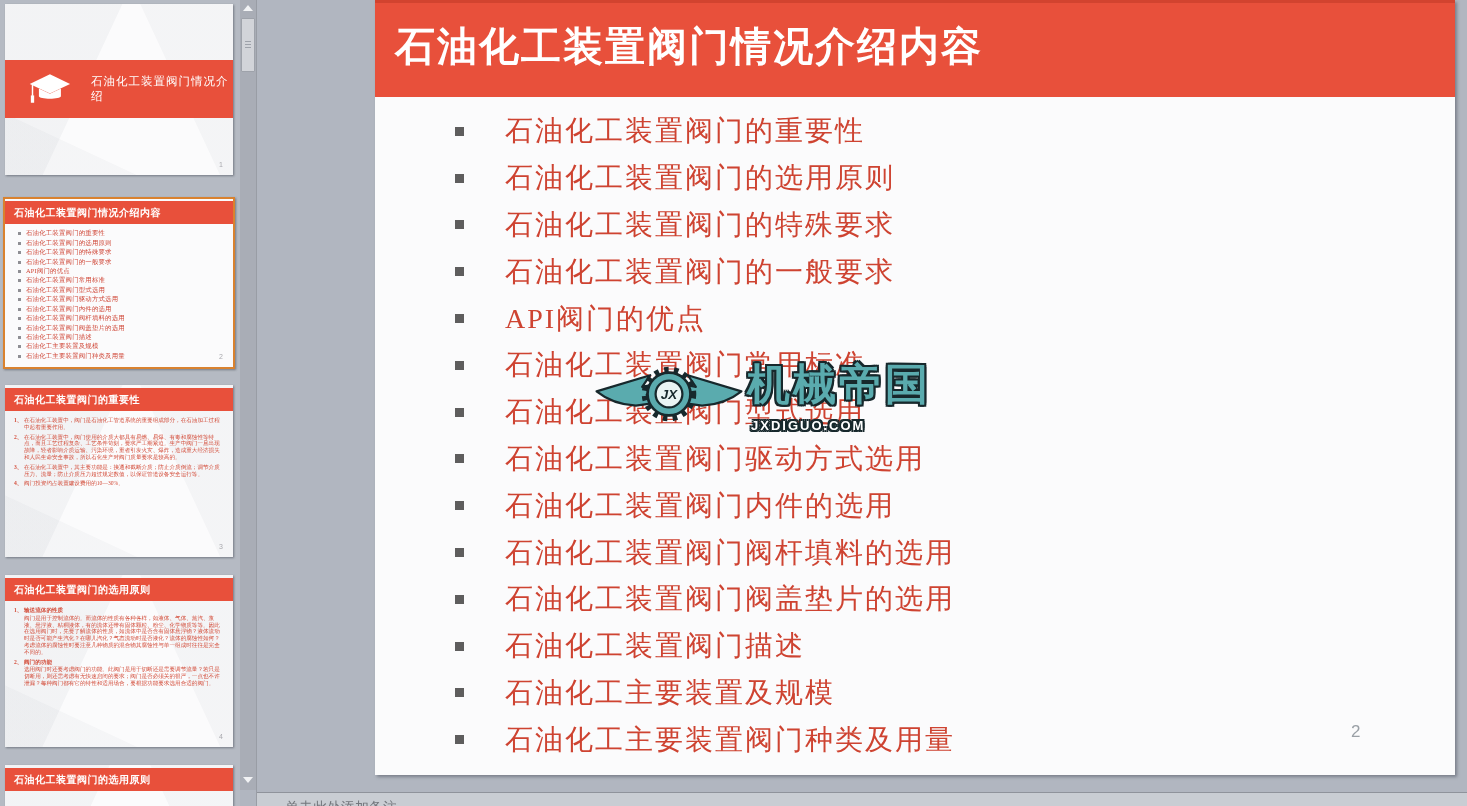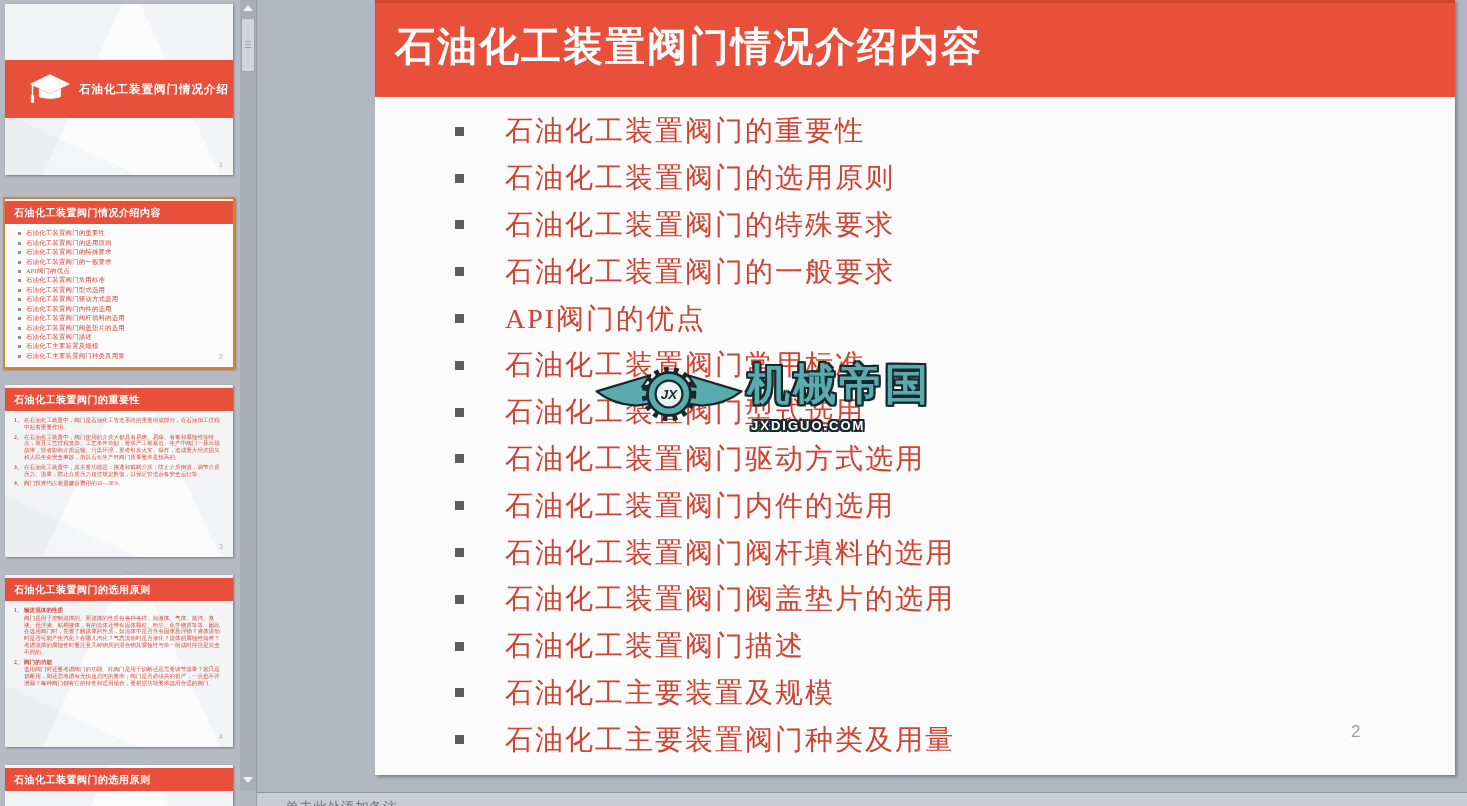--- a/index.html
+++ b/index.html
@@ -11,21 +11,21 @@
   .thumb { position:absolute; left:5px; width:228px; background:#fbfbfc; box-shadow:1px 1px 2px rgba(40,45,55,.45); overflow:hidden; }
   .poly {
     background-image:
       linear-gradient(115deg, rgba(130,140,152,.07) 0 38%, rgba(0,0,0,0) 38.3%),
       linear-gradient(245deg, rgba(130,140,152,.06) 0 30%, rgba(0,0,0,0) 30.3%),
       linear-gradient(25deg,  rgba(130,140,152,.05) 0 22%, rgba(0,0,0,0) 22.3%);
   }
   .t1 { top:4px; height:171px; }
   .t1 .banner { position:absolute; left:0; right:0; top:56px; height:58px; background:#e8503b; display:flex; align-items:center; }
   .t1 .banner svg { margin-left:22px; flex:none; }
-  .t1 .banner-text { color:#fff; font-weight:bold; font-size:11.5px; letter-spacing:1px; margin-left:8px; }
+  .t1 .banner-text { color:#fff; font-weight:normal; font-size:11.5px; letter-spacing:1px; margin-left:20px; }
   .tpage { position:absolute; right:10px; bottom:7px; font-size:7px; color:#a9a9ae; }
 
   .t2 { left:3px; top:197px; width:232px; height:172px; border:2px solid #d9822f; background:#fbfbfc; }
   .bar { height:23px; background:#e8503b; color:#fff; font-weight:bold; font-size:10px; line-height:23px; padding-left:9px; letter-spacing:.5px; white-space:nowrap; }
   .t2 .bar { margin-top:2px; }
   .mini-list { padding:5px 6px 0 13px; }
   .mini-row { display:flex; align-items:center; height:9.45px; white-space:nowrap; overflow:hidden; }
   .mini-sq { width:3px; height:3px; background:#8f8f94; margin-right:5px; flex:none; }
   .mini-t { font-size:6.4px; color:#cf4434; font-family:"Liberation Serif", serif; letter-spacing:.2px; }
 

